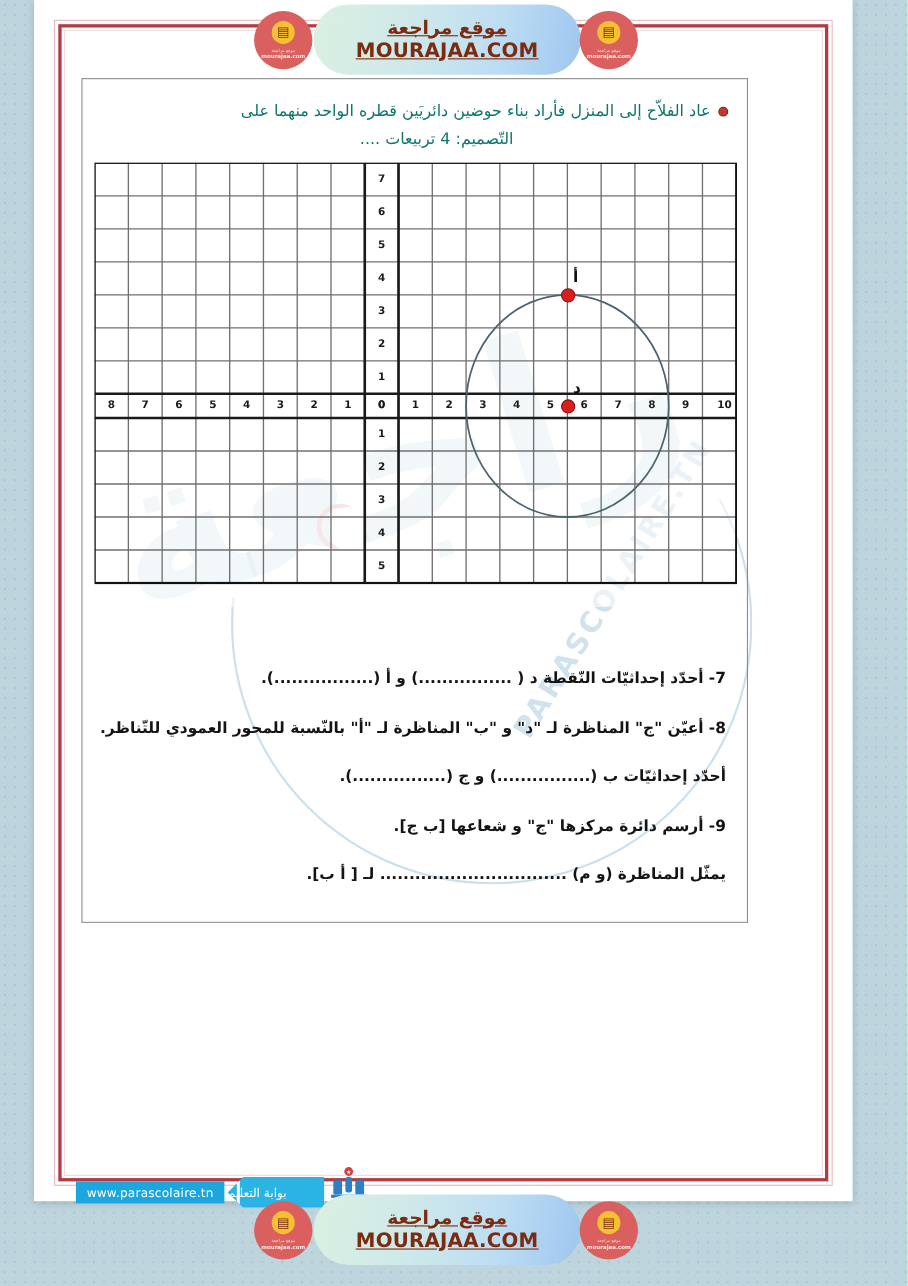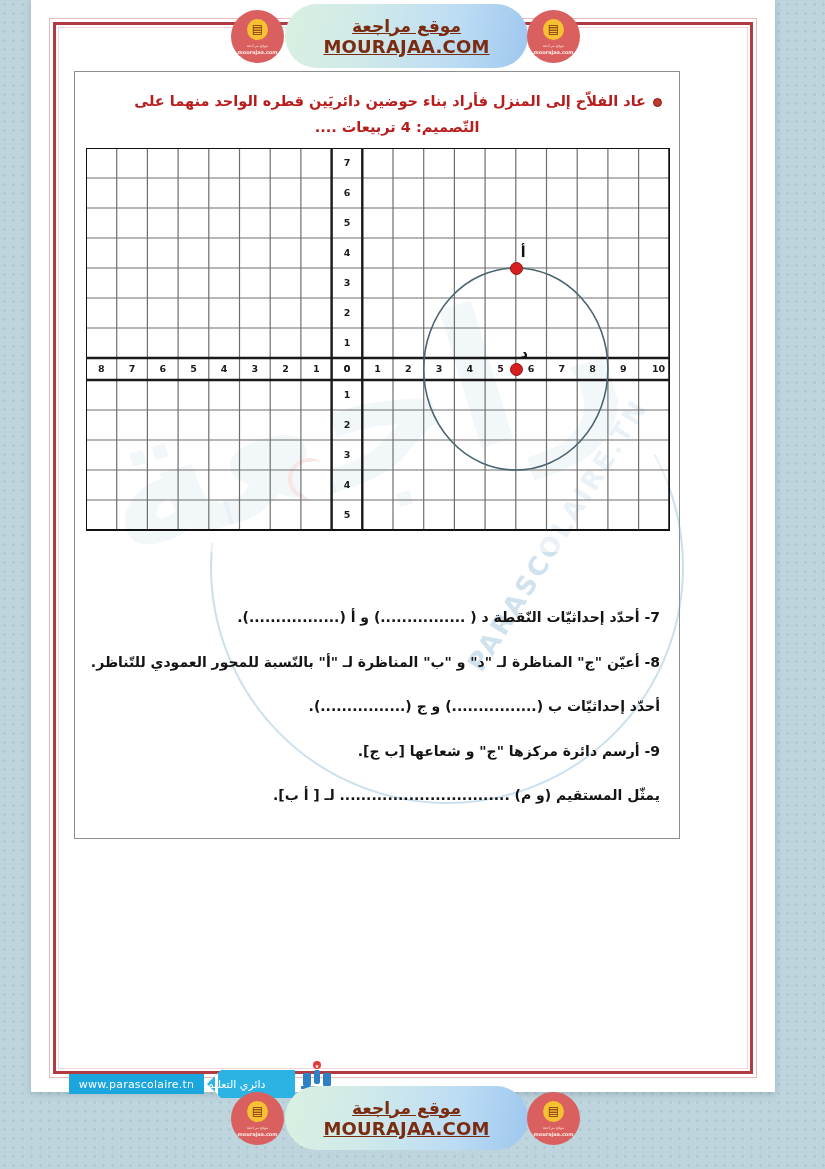--- a/index.html
+++ b/index.html
@@ -131,21 +131,21 @@
   
   .content-box{
     position:absolute;left:74px;top:71px;width:606px;height:768px;
     border:1px solid #8e8e8e;background:rgba(255,255,255,0);
     box-sizing:border-box;
   }
   
   .statement{
     position:absolute;left:92px;top:88px;width:570px;
     direction:rtl;text-align:right;
-    color:#b91c1c;font-size:14.5px;line-height:26px;font-weight:700;
+    color:#0f766e;font-size:14.5px;line-height:26px;font-weight:400;
   }
   .stmt-bullet{
     display:inline-block;width:7px;height:7px;border-radius:50%;
     background:#c0392b;border:1px solid #7f2018;vertical-align:middle;
     margin-left:7px;
   }
   .stmt-l2{display:block;text-align:center;padding-left:40px;}
   
   .figure{
     position:absolute;left:86px;top:148px;width:584px;height:404px;
@@ -299,25 +299,25 @@
       <div class="pt-dot" style="left: 423.8px; top: 215px;"></div>
       <div class="pt-lbl" style="left: 434.8px; top: 197px;">د</div>
     </div>
 </div>
 
 <div class="questions">
   <div class="q q-r">7- أحدّد إحداثيّات النّقطة د ( ................) و أ (.................).</div>
   <div class="q q-c">8- أعيّن "ج" المناظرة لـ "د" و "ب" المناظرة لـ "أ" بالنّسبة للمحور العمودي للتّناظر.</div>
   <div class="q q-r">أحدّد إحداثيّات ب (................) و ج (................).</div>
   <div class="q q-r">9- أرسم دائرة مركزها "ج" و شعاعها [ب ج].</div>
-  <div class="q q-r">يمثّل المستقيم (و م) ................................ لـ [ أ ب].</div>
+  <div class="q q-r">يمثّل المناظرة (و م) ................................ لـ [ أ ب].</div>
 </div>
 
 <div class="foot-url">www.parascolaire.tn</div>
-<div class="foot-hex">دائري التعليم</div>
+<div class="foot-hex">بوابة التعليم</div>
 <svg class="foot-emblem" viewBox="0 0 36 34">
   <circle cx="18" cy="5" r="4" fill="#e03a3a"></circle>
   <text x="18" y="7.5" font-size="5" fill="#fff" text-anchor="middle">★</text>
   <rect x="15" y="10" width="6" height="14" rx="2" fill="#2f7fc4"></rect>
   <rect x="4" y="13" width="8" height="13" rx="1.5" fill="#2f7fc4"></rect>
   <rect x="24" y="13" width="8" height="13" rx="1.5" fill="#2f7fc4"></rect>
   <rect x="2" y="26" width="32" height="3" fill="#2f7fc4"></rect>
 </svg>
 
 <div class="ribbon ribbon-bot">

